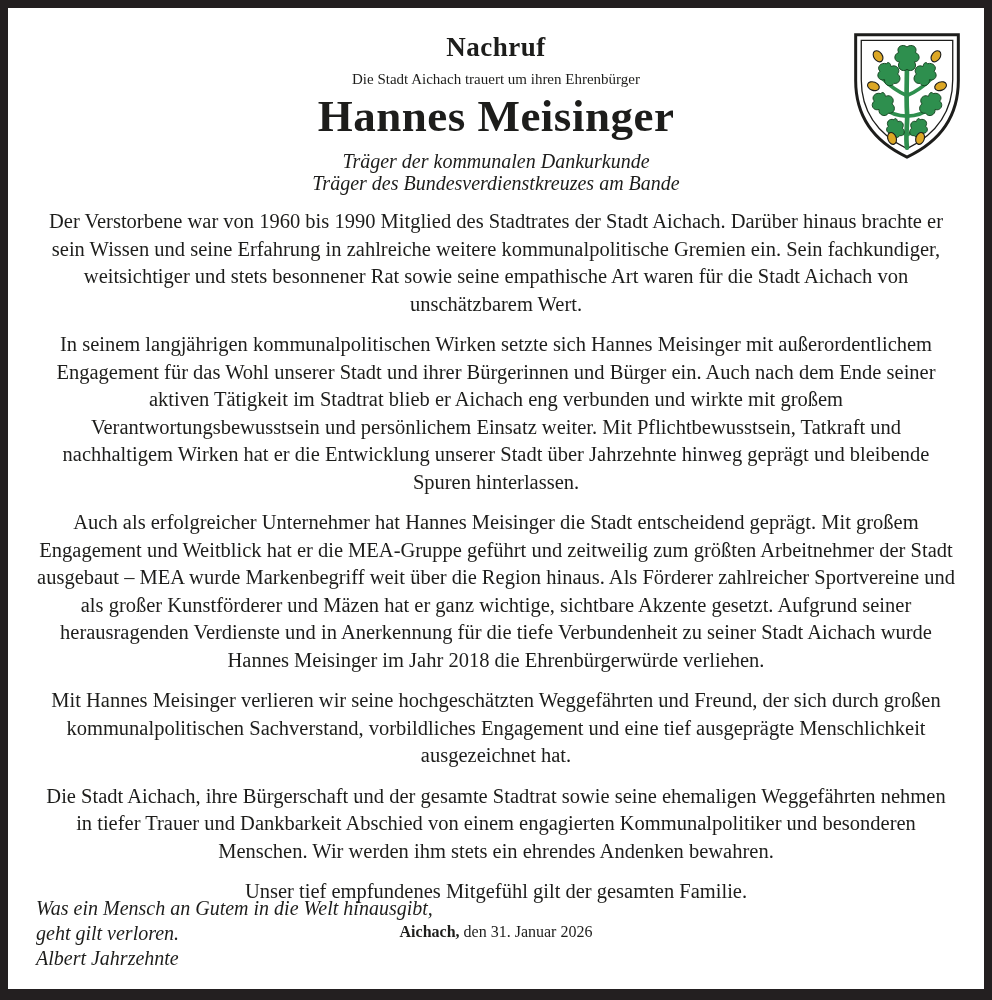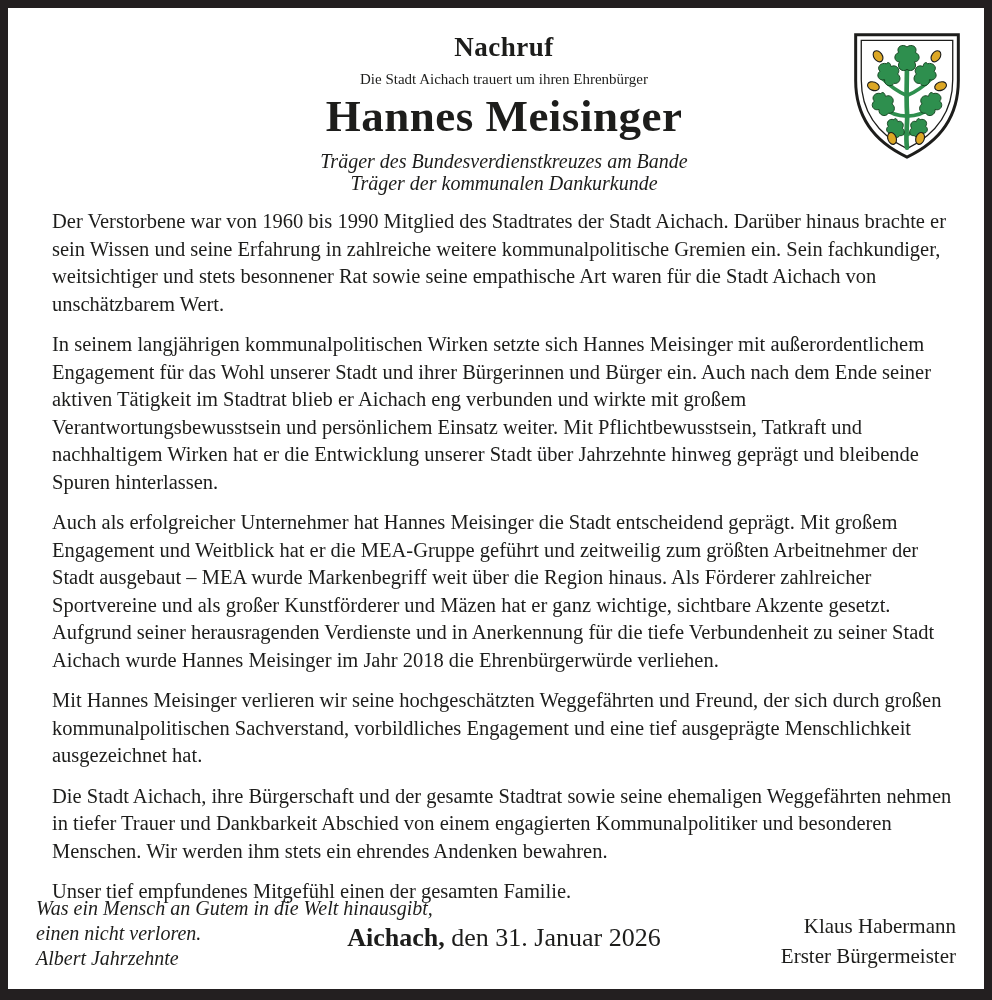--- a/index.html
+++ b/index.html
@@ -8,21 +8,21 @@
     width: 992px;
     height: 1000px;
     box-sizing: border-box;
     background: #ffffff;
     border: 8px solid #231f20;
     border-bottom-width: 11px;
     font-family: "Liberation Serif", "DejaVu Serif", serif;
     color: #1d1d1b;
     overflow: hidden;
   }
-  .content { padding: 14px 28px 0 44px; }
+  .content { padding: 14px 28px 0 28px; }
 
   .header { text-align: center; }
   .title {
     font-size: 27px;
     font-weight: bold;
     margin: 10px 0 8px 0;
     letter-spacing: 0.5px;
   }
   .subtitle { font-size: 15px; margin: 0 0 2px 0; }
   .deceased-name {
@@ -32,26 +32,27 @@
     letter-spacing: 0.5px;
     text-align: center;
   }
   .honors { font-style: italic; font-size: 20px; line-height: 22px; }
   .honor-line { margin: 0; }
 
   .body-text { margin-top: 14px; }
   .para {
     font-size: 20.5px;
     line-height: 27.5px;
+    text-align: center;
     margin: 0 auto 13px auto;
     max-width: 936px;
   }
   .dateline {
     text-align: center;
-    font-size: 26px;
+    font-size: 16px;
     margin-top: 17px;
   }
   .dateline .place { font-weight: bold; }
 
   .footer {
     position: absolute;
     left: 28px;
     right: 28px;
     bottom: 18px;
     display: flex;
@@ -123,43 +124,39 @@
       </g>
     </svg>
   </div>
 
   <div class="content">
     <div class="header">
       <div class="title">Nachruf</div>
       <div class="subtitle">Die Stadt Aichach trauert um ihren Ehrenbürger</div>
       <div class="deceased-name">Hannes Meisinger</div>
       <div class="honors">
+        <p class="honor-line">Träger der kommunalen Dankurkunde</p>
         <p class="honor-line">Träger des Bundesverdienstkreuzes am Bande</p>
-        <p class="honor-line">Träger der kommunalen Dankurkunde</p>
       </div>
     </div>
 
     <div class="body-text">
       <p class="para">Der Verstorbene war von 1960 bis 1990 Mitglied des Stadtrates der Stadt Aichach. Darüber hinaus brachte er sein Wissen und seine Erfahrung in zahlreiche weitere kommunalpolitische Gremien ein. Sein fachkundiger, weitsichtiger und stets besonnener Rat sowie seine empathische Art waren für die Stadt Aichach von unschätzbarem Wert.</p>
       <p class="para">In seinem langjährigen kommunalpolitischen Wirken setzte sich Hannes Meisinger mit außerordentlichem Engagement für das Wohl unserer Stadt und ihrer Bürgerinnen und Bürger ein. Auch nach dem Ende seiner aktiven Tätigkeit im Stadtrat blieb er Aichach eng verbunden und wirkte mit großem Verantwortungsbewusstsein und persönlichem Einsatz weiter. Mit Pflichtbewusstsein, Tatkraft und nachhaltigem Wirken hat er die Entwicklung unserer Stadt über Jahrzehnte hinweg geprägt und bleibende Spuren hinterlassen.</p>
       <p class="para">Auch als erfolgreicher Unternehmer hat Hannes Meisinger die Stadt entscheidend geprägt. Mit großem Engagement und Weitblick hat er die MEA-Gruppe geführt und zeitweilig zum größten Arbeitnehmer der Stadt ausgebaut – MEA wurde Markenbegriff weit über die Region hinaus. Als Förderer zahlreicher Sportvereine und als großer Kunstförderer und Mäzen hat er ganz wichtige, sichtbare Akzente gesetzt. Aufgrund seiner herausragenden Verdienste und in Anerkennung für die tiefe Verbundenheit zu seiner Stadt Aichach wurde Hannes Meisinger im Jahr 2018 die Ehrenbürgerwürde verliehen.</p>
       <p class="para">Mit Hannes Meisinger verlieren wir seine hochgeschätzten Weggefährten und Freund, der sich durch großen kommunalpolitischen Sachverstand, vorbildliches Engagement und eine tief ausgeprägte Menschlichkeit ausgezeichnet hat.</p>
       <p class="para">Die Stadt Aichach, ihre Bürgerschaft und der gesamte Stadtrat sowie seine ehemaligen Weggefährten nehmen in tiefer Trauer und Dankbarkeit Abschied von einem engagierten Kommunalpolitiker und besonderen Menschen. Wir werden ihm stets ein ehrendes Andenken bewahren.</p>
-      <p class="para">Unser tief empfundenes Mitgefühl einen der gesamten Familie.</p>
+      <p class="para">Unser tief empfundenes Mitgefühl gilt der gesamten Familie.</p>
       <div class="dateline">
         <span class="place">Aichach,</span><span> den 31. Januar 2026</span>
       </div>
     </div>
   </div>
 
   <div class="footer">
     <div class="quote-block">
       <p class="quote-line">Was ein Mensch an Gutem in die Welt hinausgibt,</p>
-      <p class="quote-line">einen nicht verloren.</p>
+      <p class="quote-line">geht gilt verloren.</p>
       <p class="quote-attribution">Albert Jahrzehnte</p>
-    </div>
-    <div class="signature-block">
-      <p class="sig-name">Klaus Habermann</p>
-      <p class="sig-role">Erster Bürgermeister</p>
     </div>
   </div>
 
 </div>
 
 </body></html>

